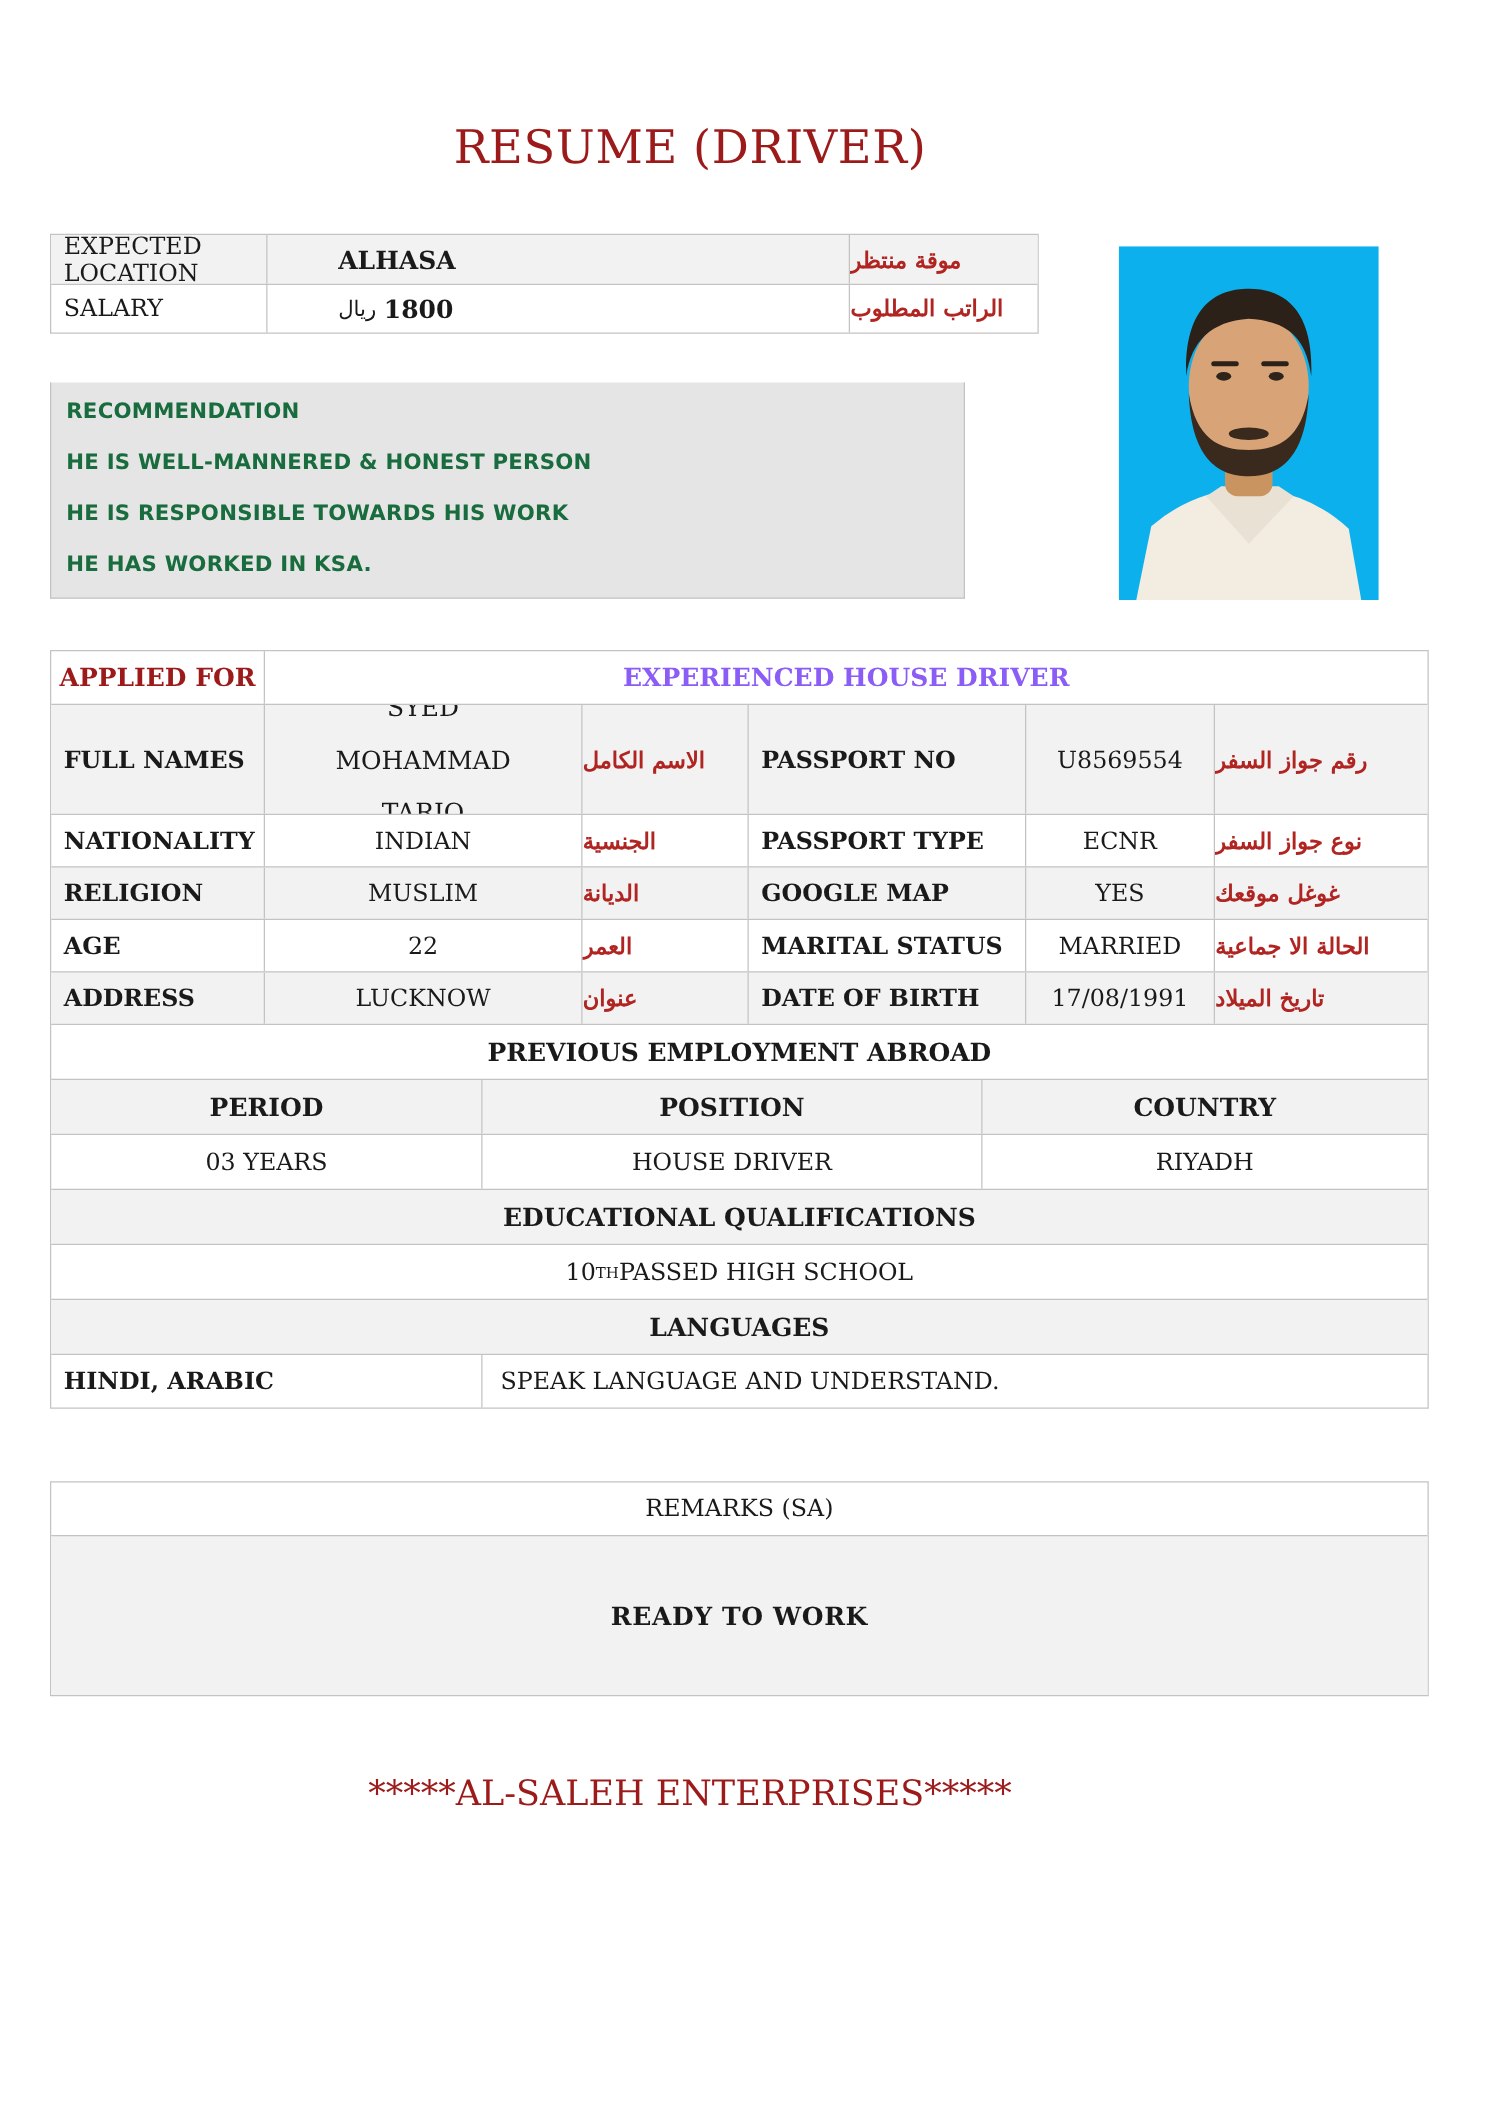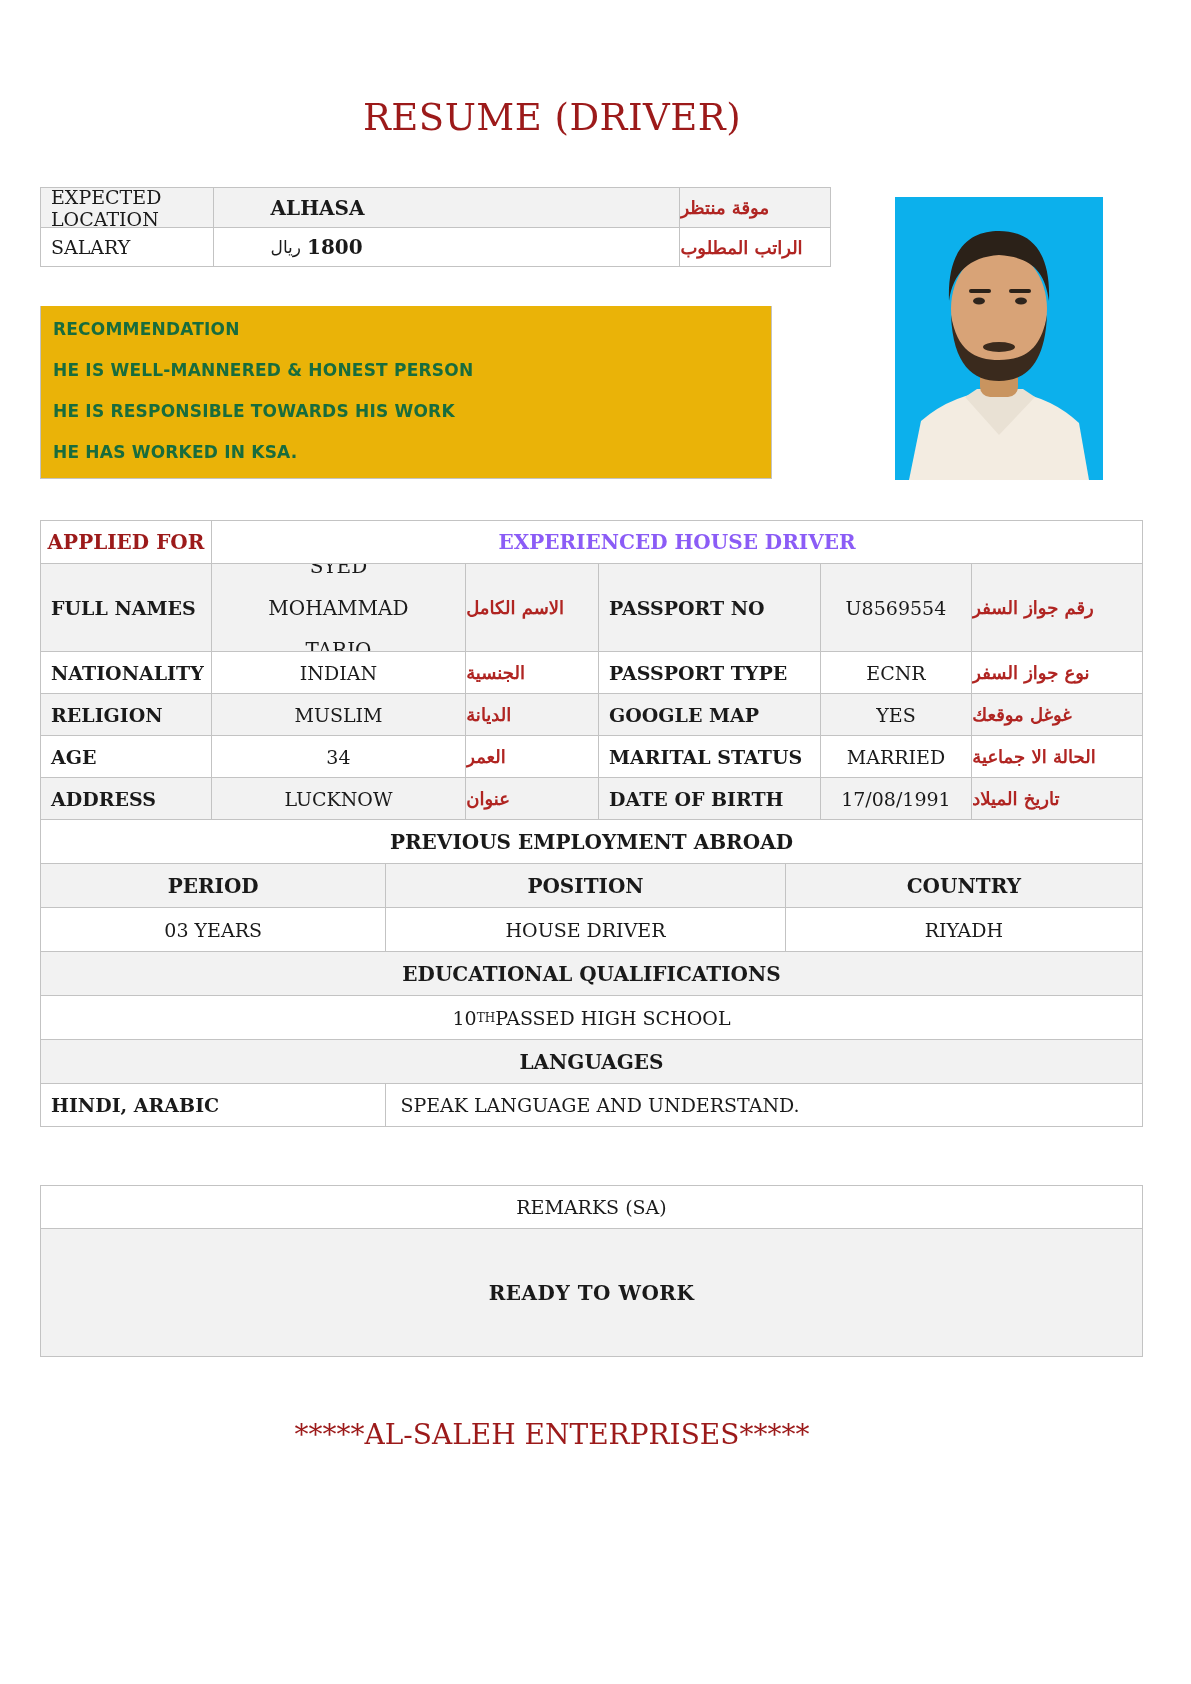--- a/index.html
+++ b/index.html
@@ -30,21 +30,21 @@
   .hdr{font-weight:bold;font-size:20px;justify-content:center;text-align:center;}
   
   .t1{left:40px;top:187px;width:791px;}
   .t1 .grow{height:39px;}
   .t1 .c-l{width:172px;font-size:19px;padding-left:10px;}
   .t1 .c-v{width:468px;font-weight:bold;font-size:20px;padding-left:57px;}
   .t1 .c-a{width:151px;}
   .sal-unit{font-size:17px;font-weight:normal;margin-right:6px;}
   
   .rec{
-    left:40px;top:306px;width:732px;height:173px;background:#eab308;
+    left:40px;top:306px;width:732px;height:173px;background:#e5e5e5;
     border:1px solid #c3c3c3;border-top:none;box-sizing:border-box;
     padding:13px 0 0 12px;
   }
   .rec p{
     margin:0 0 21px 0;font-family:"DejaVu Sans","Liberation Sans",sans-serif;
     font-weight:bold;font-size:17px;color:#186c3d;letter-spacing:.2px;
   }
   
   .photo{left:895px;top:197px;width:208px;height:283px;}
   
@@ -144,21 +144,21 @@
     <div class="gcell c1 lbl">RELIGION</div>
     <div class="gcell c2 val">MUSLIM</div>
     <div class="gcell c3 ar" dir="rtl">الديانة</div>
     <div class="gcell c4 lbl">GOOGLE MAP</div>
     <div class="gcell c5 val">YES</div>
     <div class="gcell c6 ar" dir="rtl">غوغل موقعك</div>
   </div>
 
   <div class="grow r-std">
     <div class="gcell c1 lbl">AGE</div>
-    <div class="gcell c2 val">34</div>
+    <div class="gcell c2 val">22</div>
     <div class="gcell c3 ar" dir="rtl">العمر</div>
     <div class="gcell c4 lbl">MARITAL STATUS</div>
     <div class="gcell c5 val">MARRIED</div>
     <div class="gcell c6 ar" dir="rtl">الحالة الا جماعية</div>
   </div>
 
   <div class="grow r-std gray">
     <div class="gcell c1 lbl">ADDRESS</div>
     <div class="gcell c2 val">LUCKNOW</div>
     <div class="gcell c3 ar" dir="rtl">عنوان</div>

